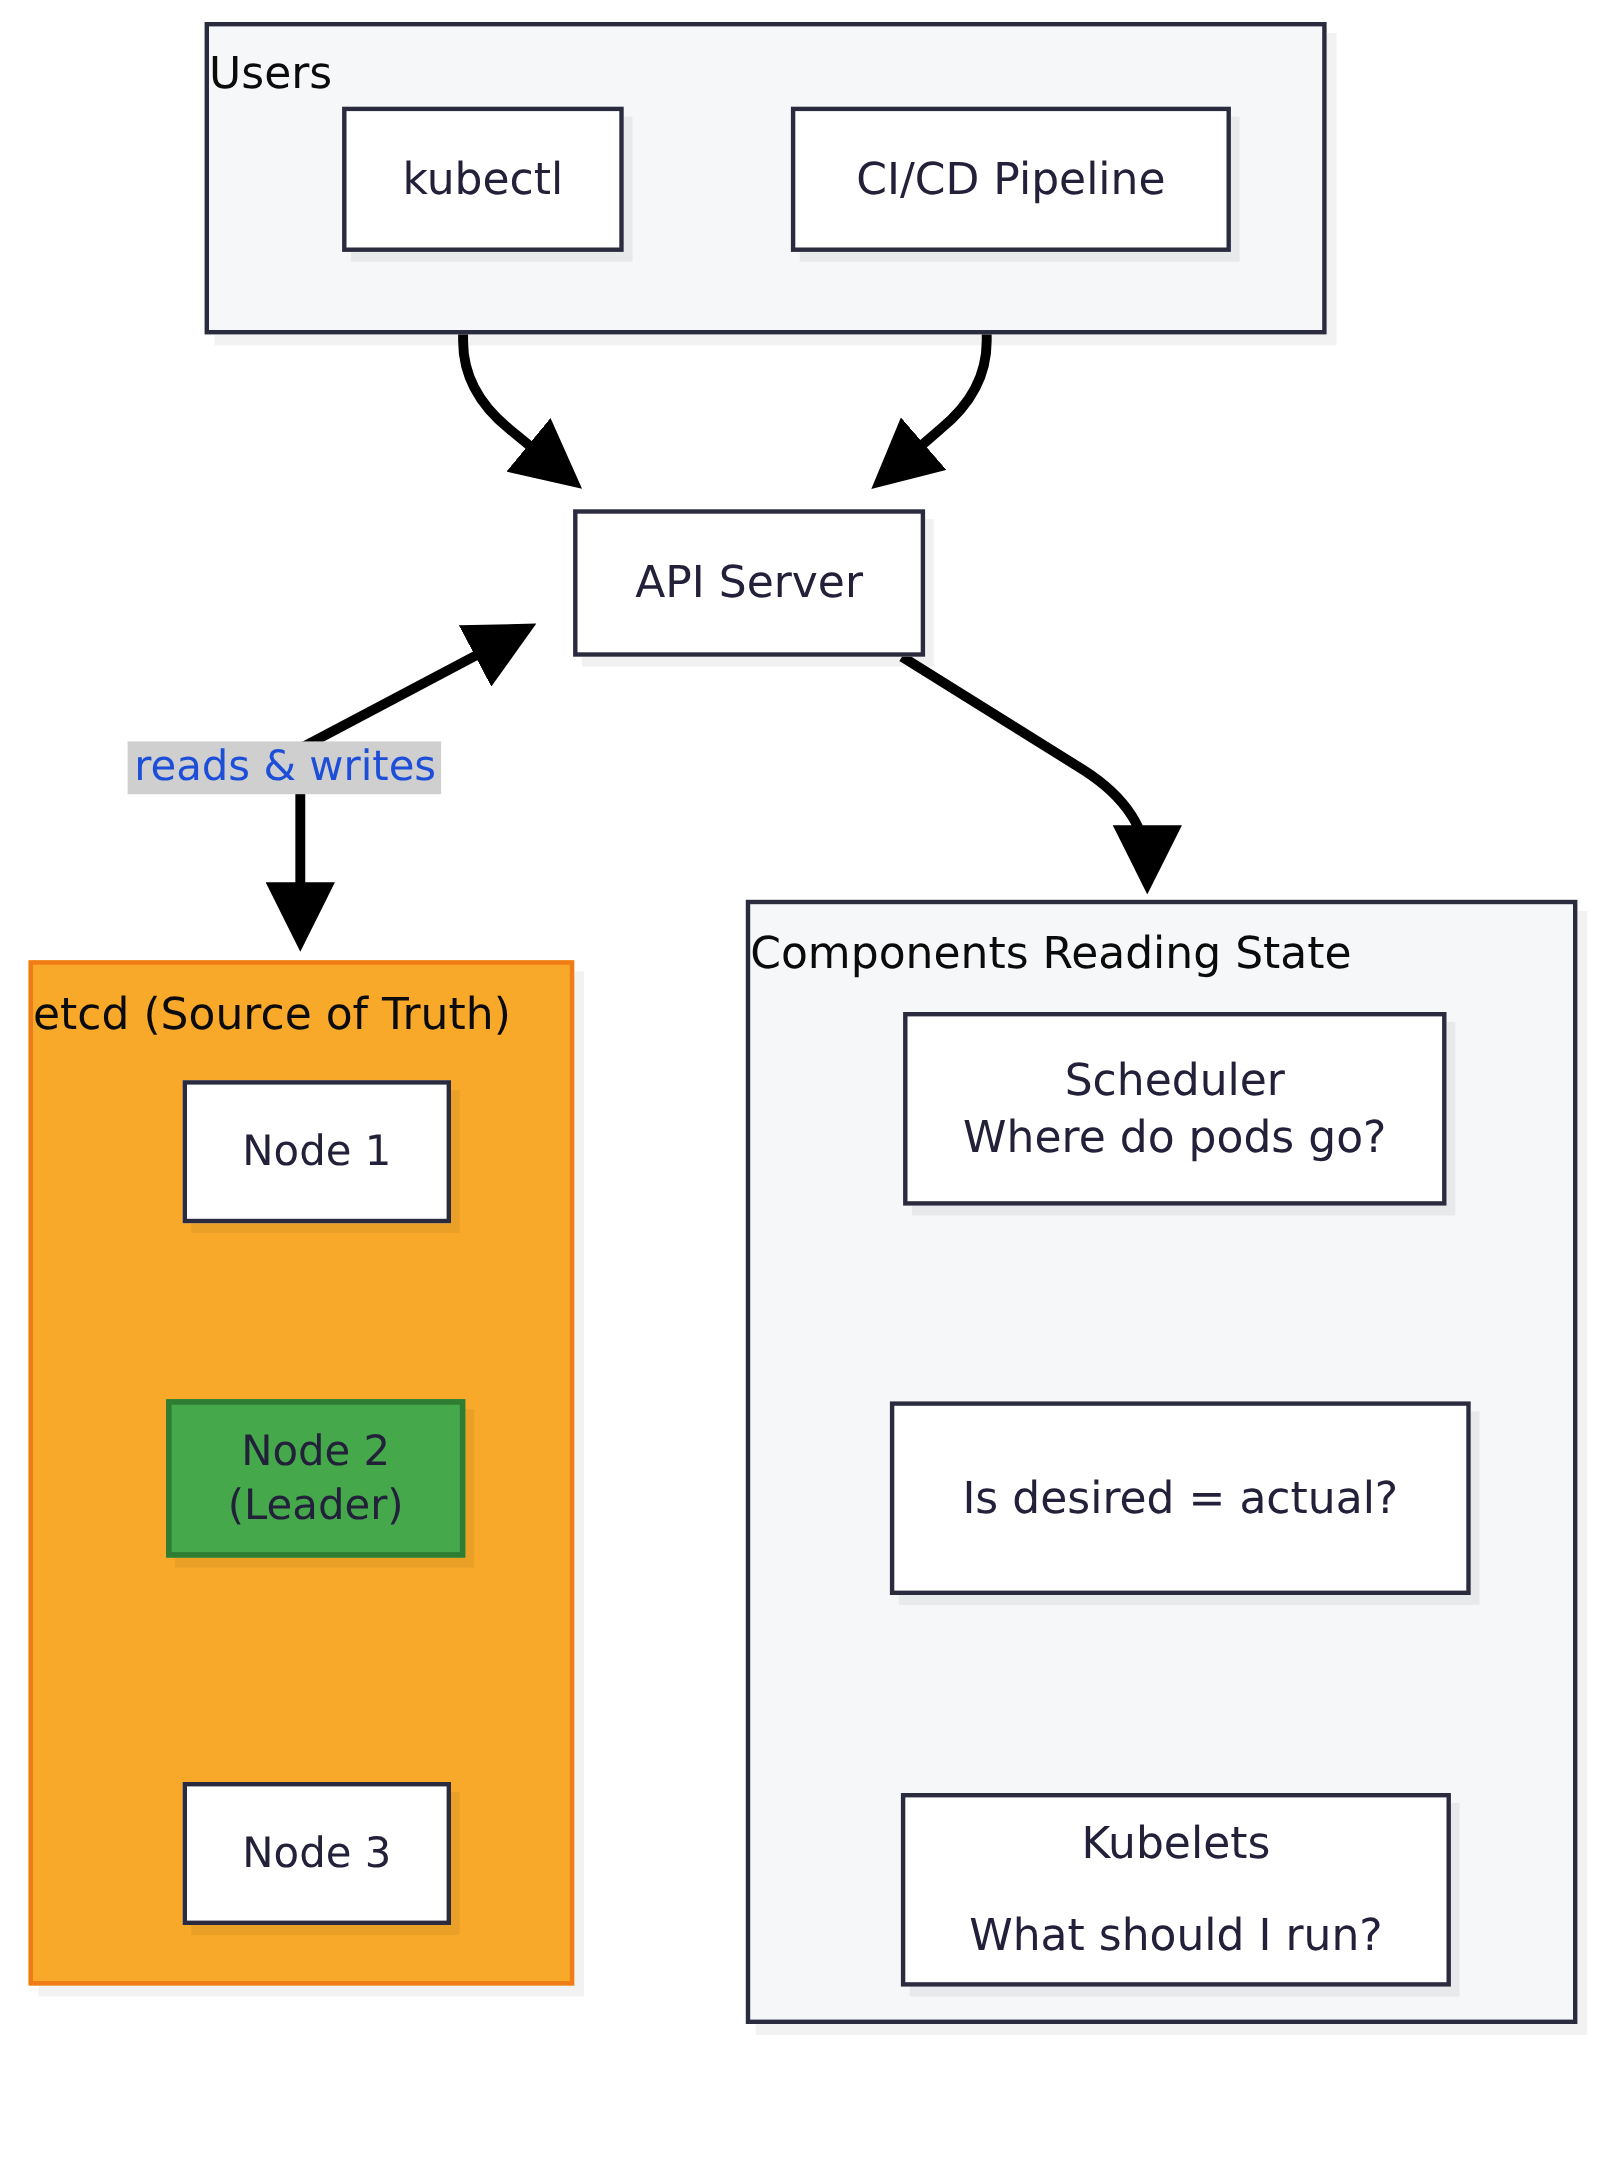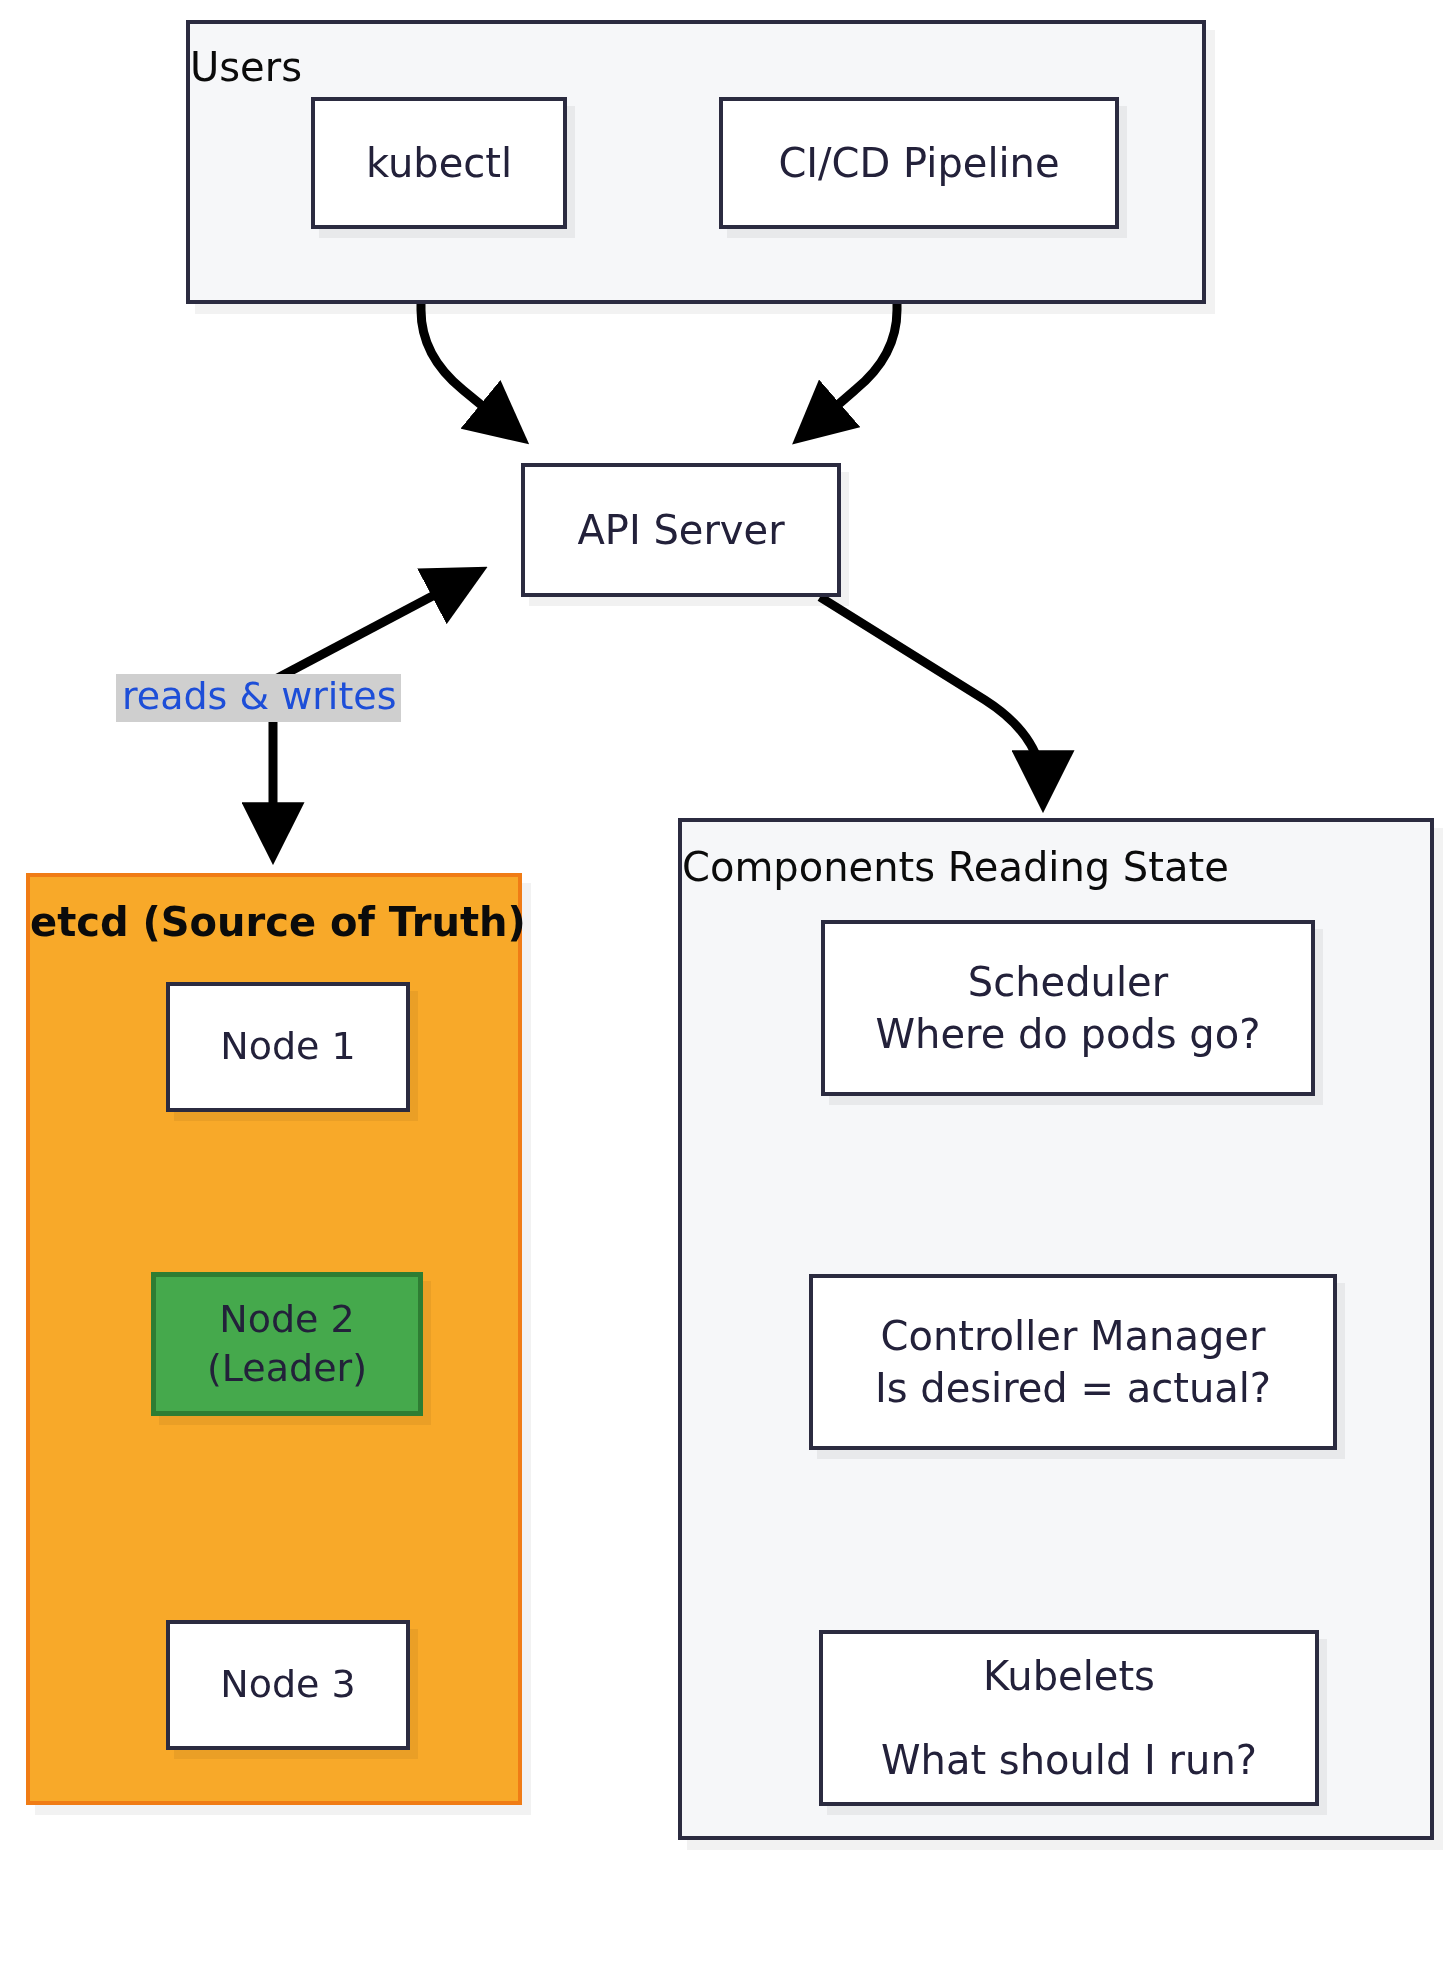--- a/index.html
+++ b/index.html
@@ -60,21 +60,20 @@
     color: #0b0b0b;
     white-space: nowrap;
   }
   
   .cluster-orange {
     position: absolute;
     box-sizing: border-box;
     background: #f8a929;
     border: 4px solid #f07c15;
     box-shadow: 9px 10px 0 0 rgba(0,0,0,0.05);
-    font-weight: bold;
   }
   .cluster-orange .cluster-title {
     color: #0b0b0b;
   }
   
   .node.leader {
     background: #45a94c;
     border: 5px solid #2e7d33;
     color: #23213a;
   }
@@ -151,21 +150,20 @@
   <div class="cluster" style="left:678px; top:818px; width:756px; height:1022px;">
     <div class="cluster-title t40" style="top:22px;">Components Reading State</div>
   </div>
 
   <div class="node" style="left:805px; top:920px; width:494px; height:176px;">
     <span class="line t40">Scheduler</span>
     <span class="line t40">Where do pods go?</span>
   </div>
 
   <div class="node" style="left:793px; top:1274px; width:528px; height:176px;">
-    <span class="line t40">Controller Manager</span>
     <span class="line t40">Is desired = actual?</span>
   </div>
 
   <div class="node" style="left:803px; top:1630px; width:500px; height:176px;gap:32px;">
     <span class="line t40">Kubelets</span>
     <span class="line t40">What should I run?</span>
   </div>
 
 </div>
 

